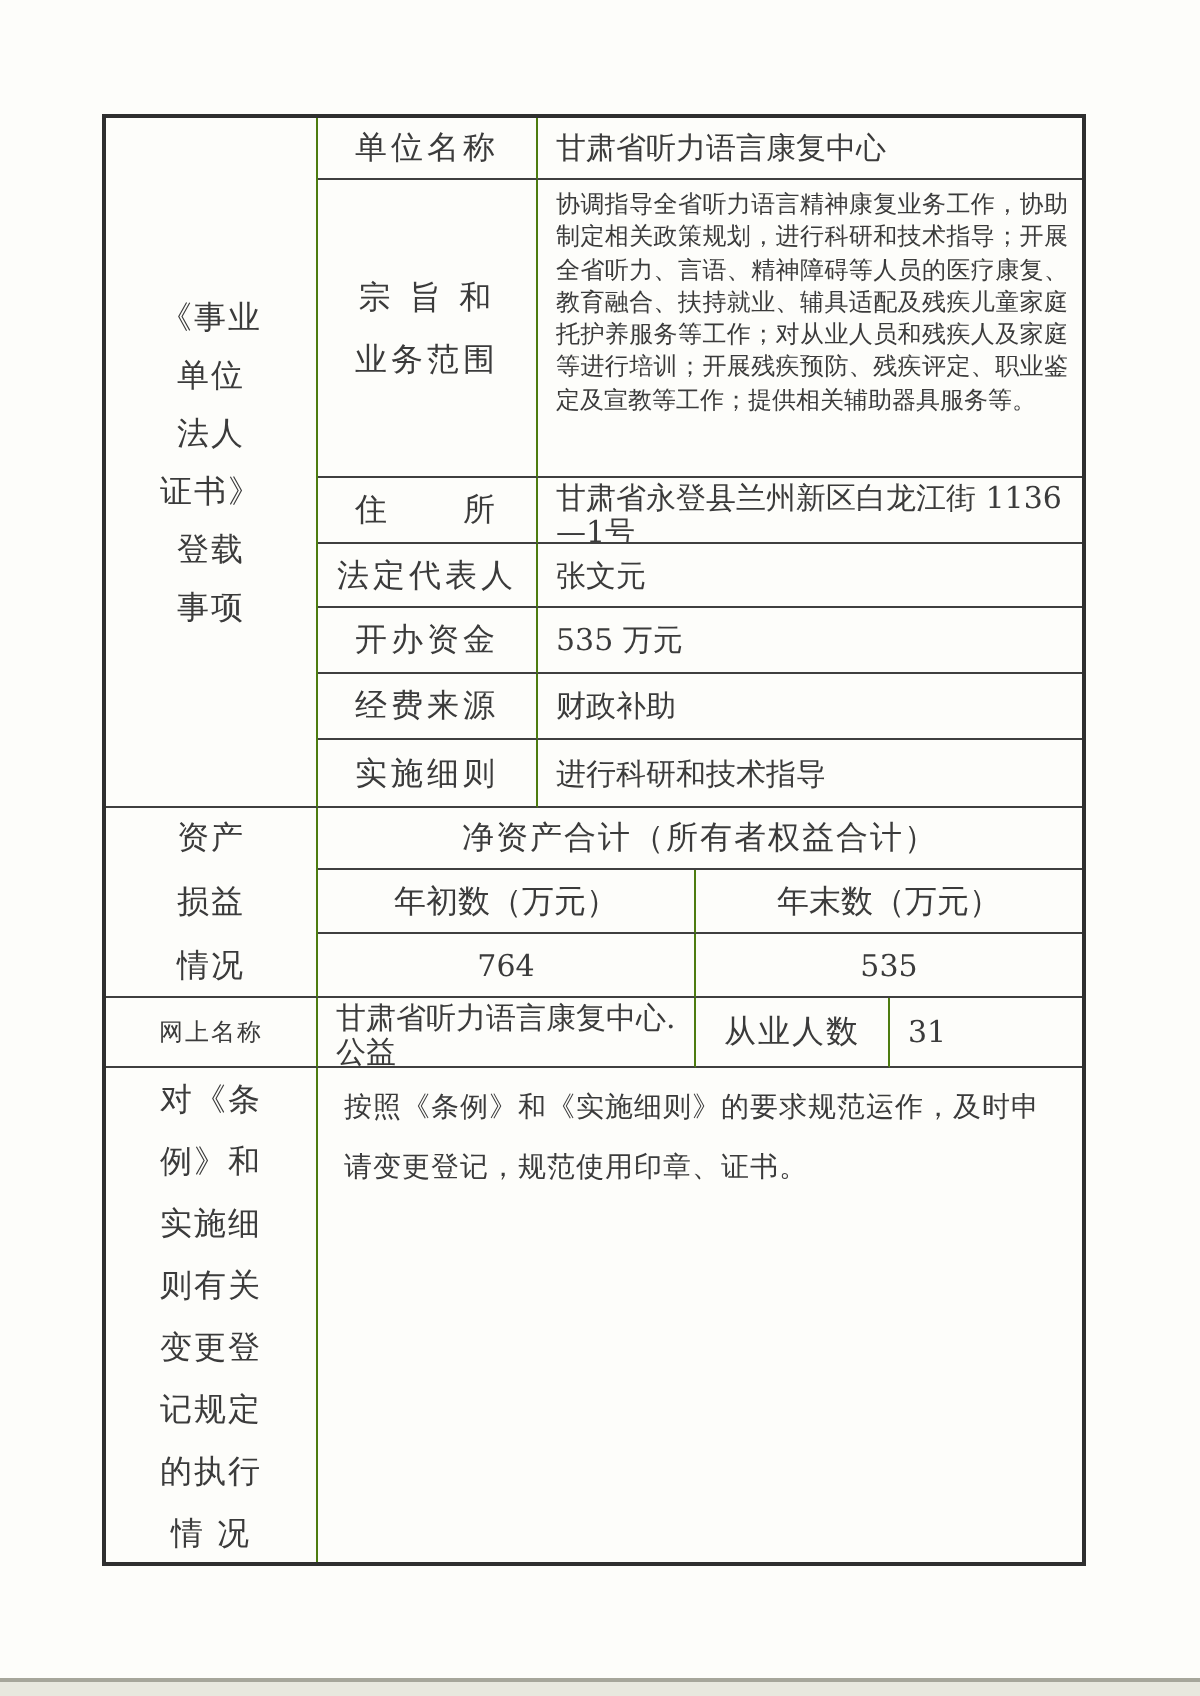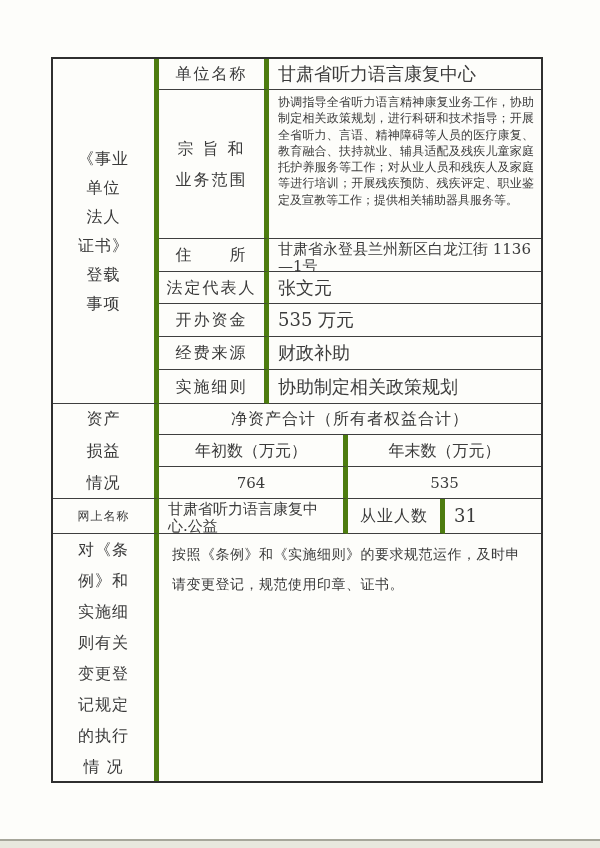--- a/index.html
+++ b/index.html
@@ -20,32 +20,32 @@
     grid-template-rows:31px 149px 33px 32px 33px 33px 34px 31px 32px 32px 35px 247px;
     border:2px solid #2f2f2f;
     background:#fdfdfa;
   }
   .cell{
     box-sizing:border-box;
     display:flex;align-items:center;justify-content:center;
     font-size:16px;line-height:1.2;
     overflow:hidden;
   }
-  .br{border-right:5px solid #4d7c0f;}
+  .br{border-right:1px solid #4d7c0f;}
   .bb{border-bottom:1px solid #3f3f3f;}
   .vhead{flex-direction:column;letter-spacing:1px;}
   .vhead div{line-height:29px;}
   .vhead2 div{line-height:32px;}
   .vhead3 div{line-height:31px;}
   .label{letter-spacing:2px;}
   .label2{flex-direction:column;}
   .label2 div{line-height:31px;letter-spacing:2px;}
   .value{
     justify-content:flex-start;
-    font-size:18px;padding:1px 6px 1px 9px;
+    font-size:15px;padding:1px 6px 1px 9px;
   }
   .value-block{
     display:block;font-size:12px;line-height:16.3px;
     padding:4px 7px 0 9px;text-align:justify;
   }
   .value-wrap{
     display:block;font-size:15px;line-height:16.5px;
     padding:2px 6px 0 9px;
   }
   .center{justify-content:center;padding:0;}
@@ -88,21 +88,21 @@
     <div class="cell br bb label" style="grid-column:2;grid-row:4;text-align:center;">法定代表人</div>
     <div class="cell bb value" style="grid-column:3/6;grid-row:4;">张文元</div>
 
     <div class="cell br bb label" style="grid-column:2;grid-row:5;">开办资金</div>
     <div class="cell bb value" style="grid-column:3/6;grid-row:5;">535 万元</div>
 
     <div class="cell br bb label" style="grid-column:2;grid-row:6;">经费来源</div>
     <div class="cell bb value" style="grid-column:3/6;grid-row:6;">财政补助</div>
 
     <div class="cell br bb label" style="grid-column:2;grid-row:7;">实施细则</div>
-    <div class="cell bb value" style="grid-column:3/6;grid-row:7;">协助制定相关政策规划</div>
+    <div class="cell bb value" style="grid-column:3/6;grid-row:7;">进行科研和技术指导</div>
 
     <div class="cell br bb vhead vhead2" style="grid-column:1;grid-row:8/11;">
       <div>资产</div>
       <div>损益</div>
       <div>情况</div>
     </div>
 
     <div class="cell bb center" style="grid-column:2/6;grid-row:8;letter-spacing:1px;">净资产合计（所有者权益合计）</div>
 
     <div class="cell br bb center" style="grid-column:2/4;grid-row:9;">年初数（万元）</div>

